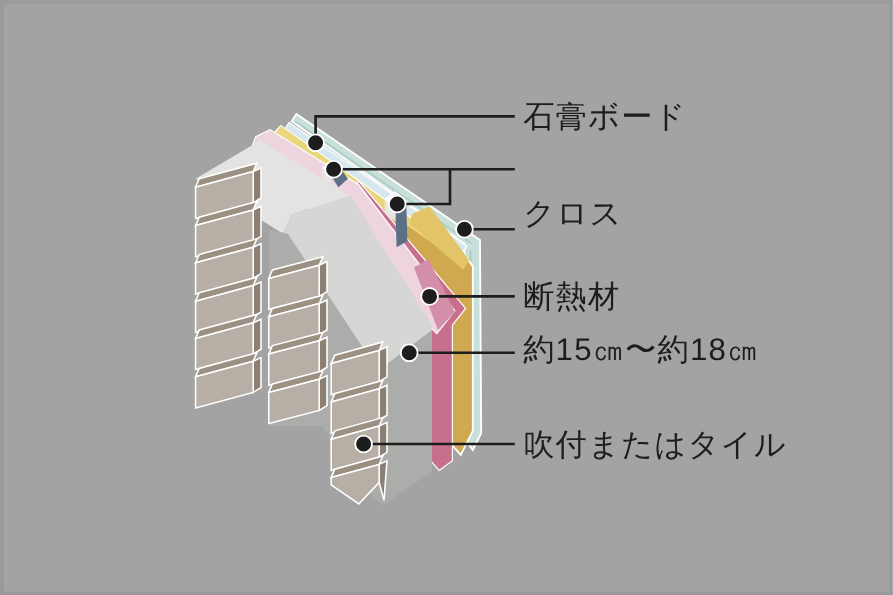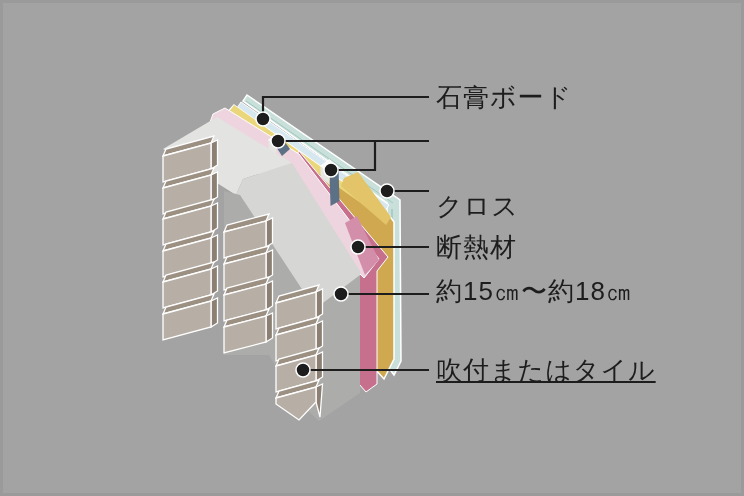--- a/index.html
+++ b/index.html
@@ -18,24 +18,24 @@
     left:433px;
     color:#1d1d1d;
     font-size:26px;
     line-height:30px;
     font-weight:500;
     letter-spacing:1px;
     white-space:nowrap;
   }
   .l-gypsum{top:79px;}
   .l-base{top:123px;}
-  .l-cloth{top:188px;}
+  .l-cloth{top:160px;}
   .l-insulation{top:229px;}
   .l-concrete{top:273px;}
-  .l-spray{top:352px;text-decoration:underline;}
+  .l-spray{top:352px;}
 </style>
 </head>
 <body>
 
 <div class="frame">
 
 <svg class="diagram-svg" viewBox="0 0 744 496">
 
   <g>
     <polygon points="244,92 397,197 398,358 391,372 385,364 384,200 240,98" fill="#c9e0da" stroke="#ffffff" stroke-width="1.5"></polygon>

